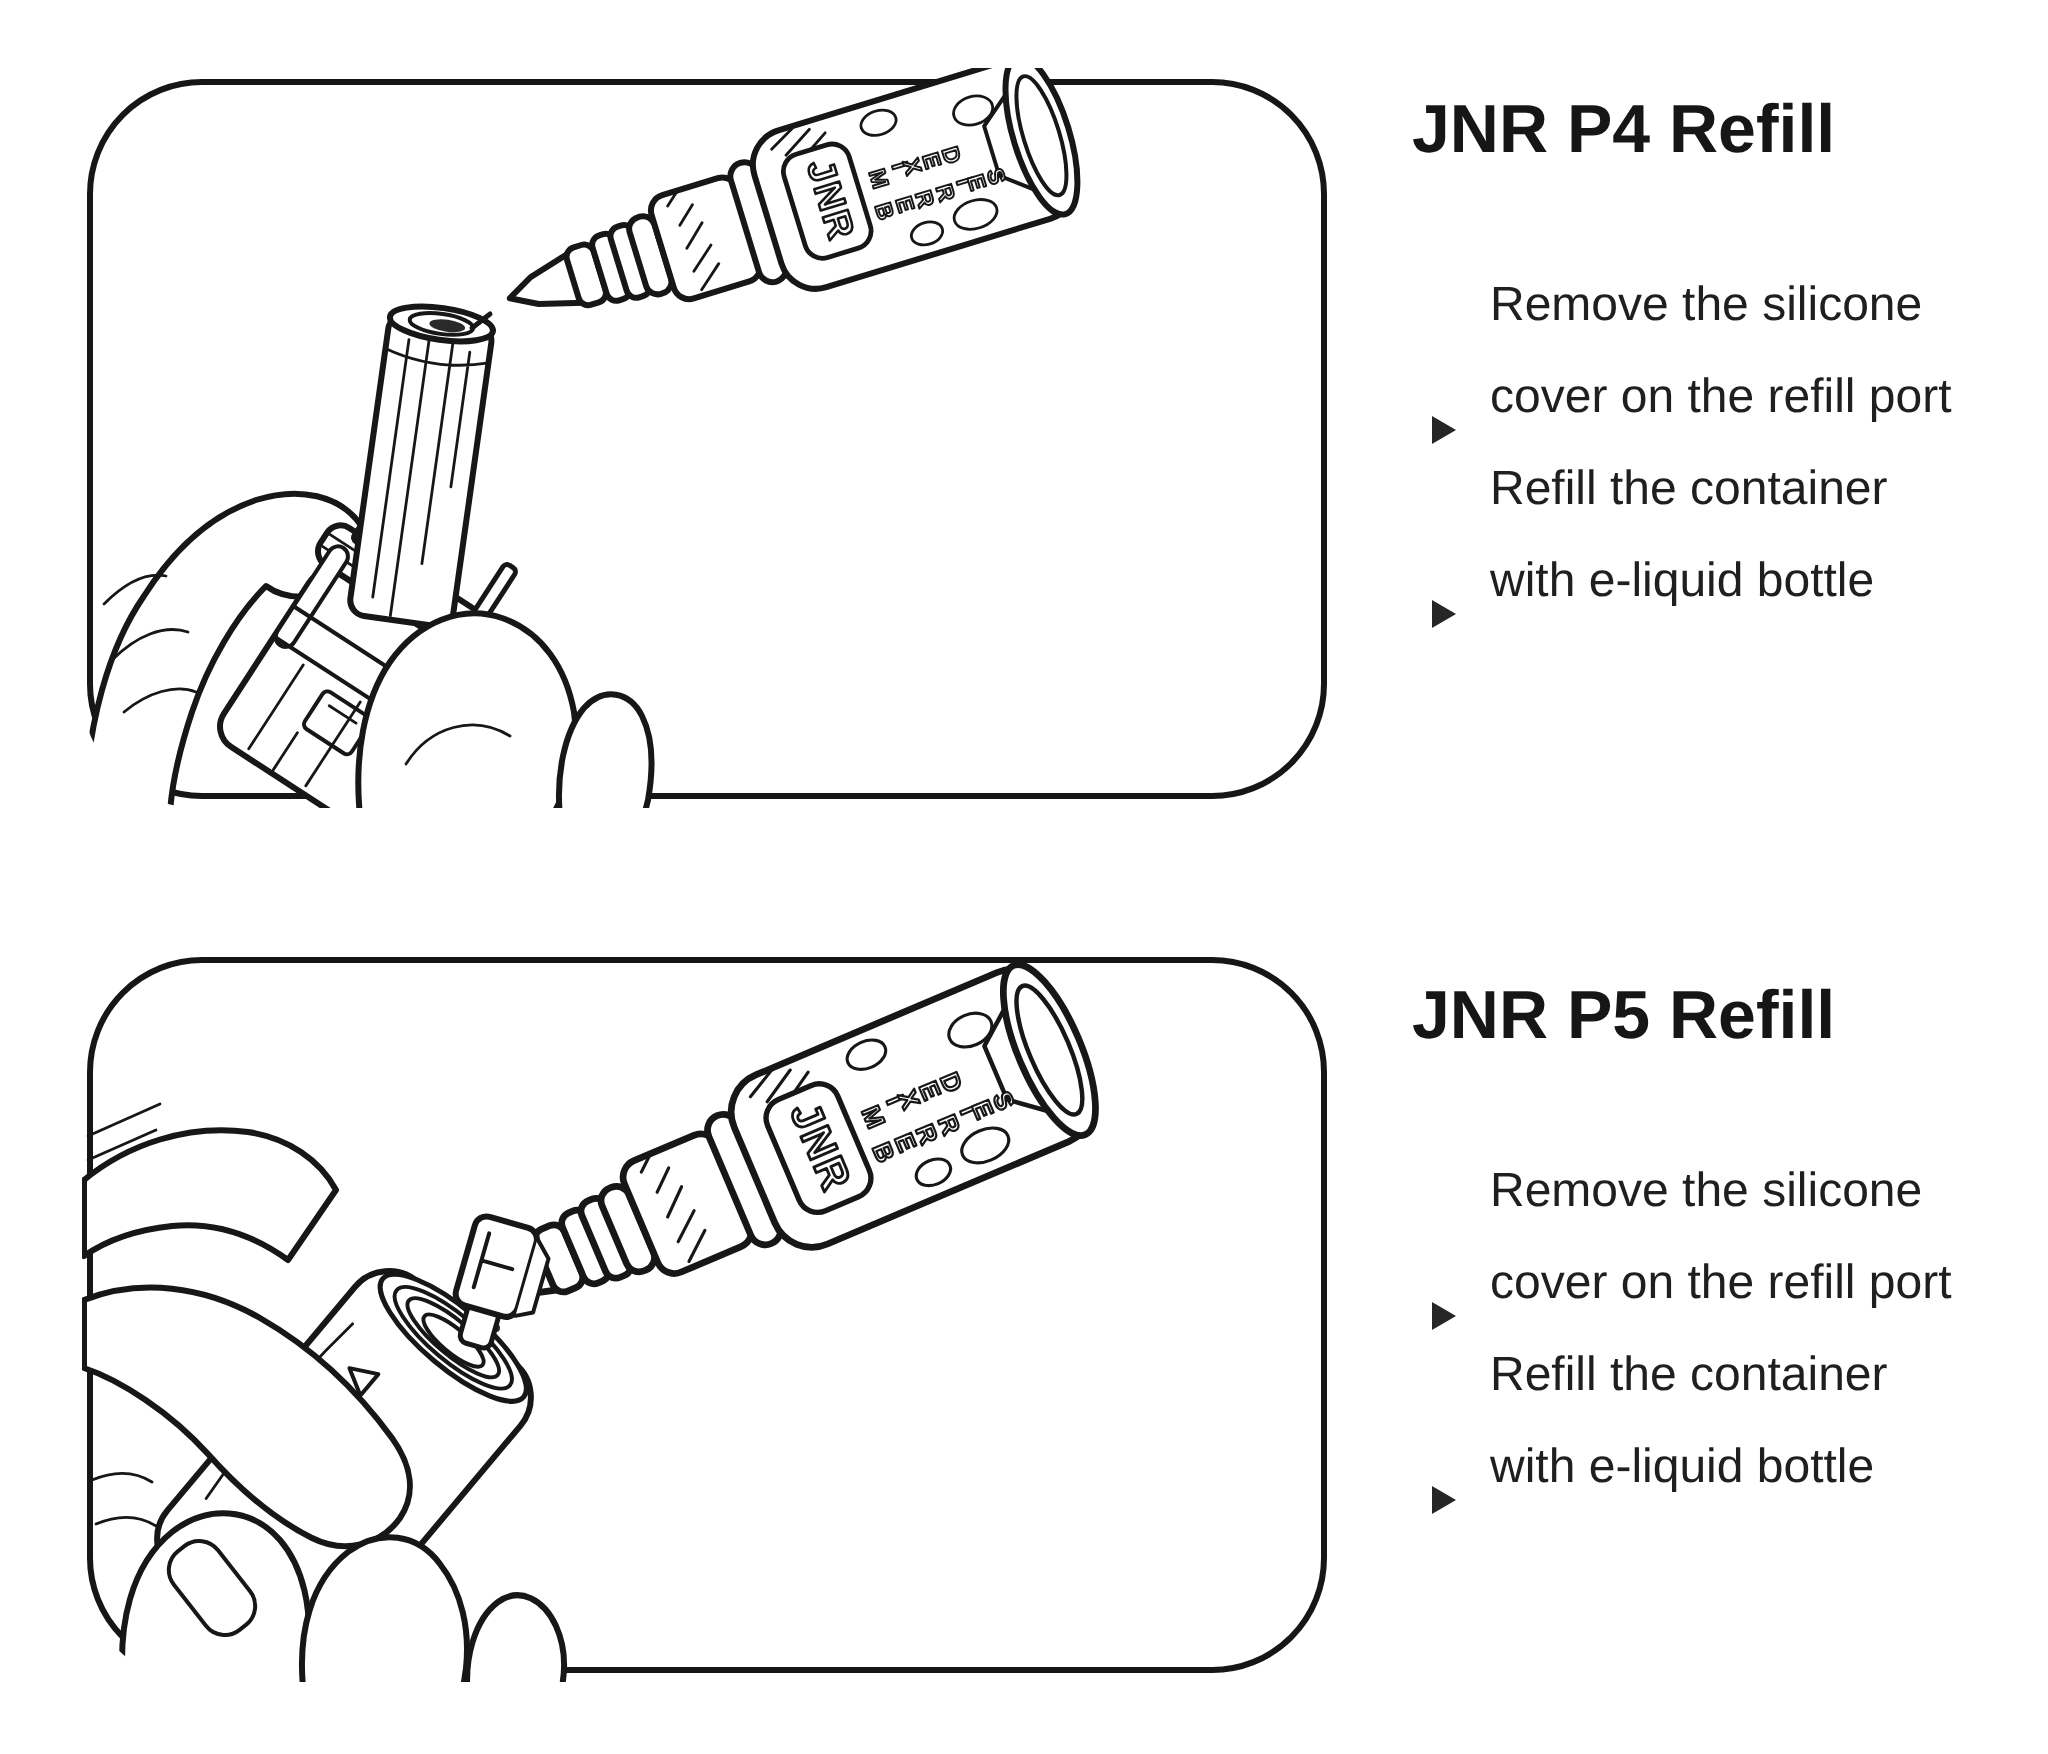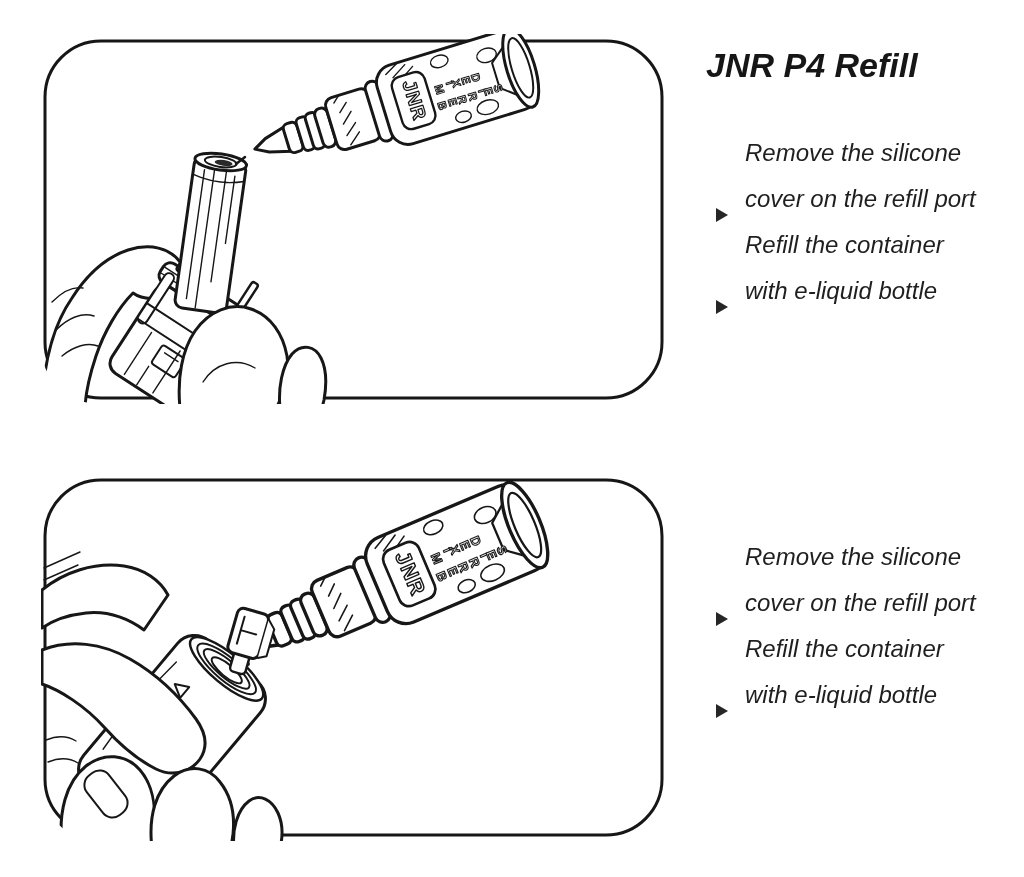--- a/index.html
+++ b/index.html
@@ -10,21 +10,21 @@
   svg g.art{stroke:#171717;stroke-width:3;fill:#fff;stroke-linecap:round;stroke-linejoin:round;}
   svg .thin{stroke-width:1.4;fill:none;}
   svg .mid{stroke-width:2;fill:#fff;}
   svg .mid25{stroke-width:2.5;fill:#fff;}
   svg .dark{fill:#2a2a2a;stroke:none;}
   svg .badge{stroke-width:2.4;}
   svg text.brand{font-family:"Liberation Sans",sans-serif;font-weight:bold;font-size:19px;
       fill:#fff;stroke:#171717;stroke-width:1.3px;letter-spacing:1px;}
   svg text.flavor{font-family:"Liberation Sans",sans-serif;font-weight:bold;font-size:11.5px;
       fill:#fff;stroke:#171717;stroke-width:1px;letter-spacing:2.5px;}
-  .instructions{position:absolute;left:706px;width:312px;font-style:italic;}
+  .instructions{position:absolute;left:706px;width:312px;}
   .instructions h2{margin:0;font-size:34px;line-height:1.15;font-weight:bold;color:#161616;}
   .instructions ul{list-style:none;margin:45px 0 0 0;padding:0;}
   .instructions li{display:flex;align-items:flex-end;font-size:24px;line-height:46px;}
   .tri{flex:0 0 auto;width:0;height:0;margin:16px 17px 0 10px;
        border-top:7px solid transparent;border-bottom:7px solid transparent;
        border-left:12px solid #262626;}
   .btext{display:block;width:240px;}
 </style>
 </head>
 <body>
@@ -164,20 +164,21 @@
           <rect class="mid" x="-14" y="-25" width="28" height="50" rx="12"></rect>
         </g>
         <path d="M112,408 C108,376 116,350 134,336 C150,324 169,327 180,342 C191,356 195,375 193,394 L191,408 Z"></path>
         <path d="M194,408 C192,390 197,370 209,361 C220,353 232,360 238,373 C243,384 243,396 240,408 Z"></path>
         <path class="thin" d="M6,300 C18,295 28,296 36,301 M8,322 C20,317 30,318 38,323"></path>
       </g>
     </g>
   </svg>
 
   <section class="instructions" style="top:489px;">
+    <h2>JNR P5 Refill</h2>
     <ul>
       <li>
         <span class="tri"></span>
         <span class="btext">Remove the silicone cover on the refill port</span>
       </li>
       <li>
         <span class="tri"></span>
         <span class="btext">Refill the container with e-liquid bottle</span>
       </li>
     </ul>

